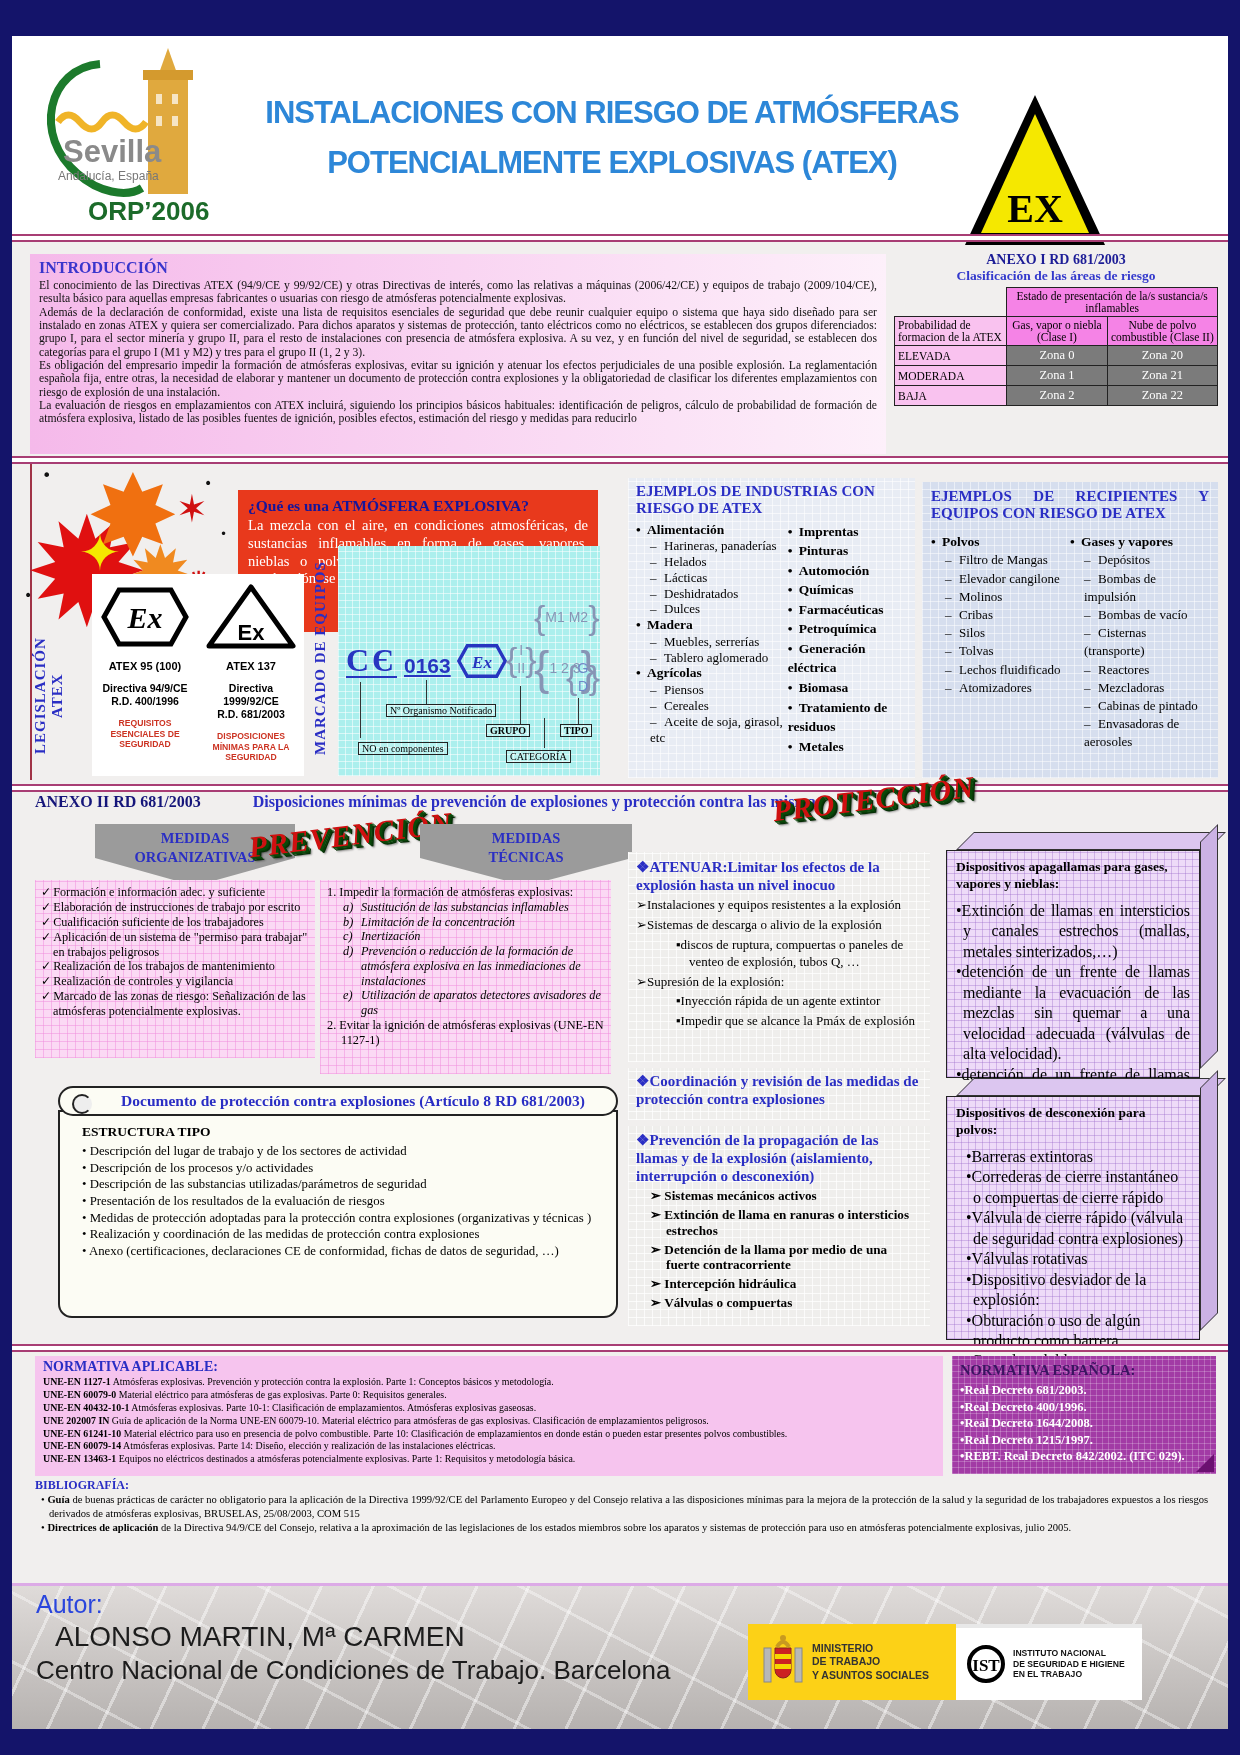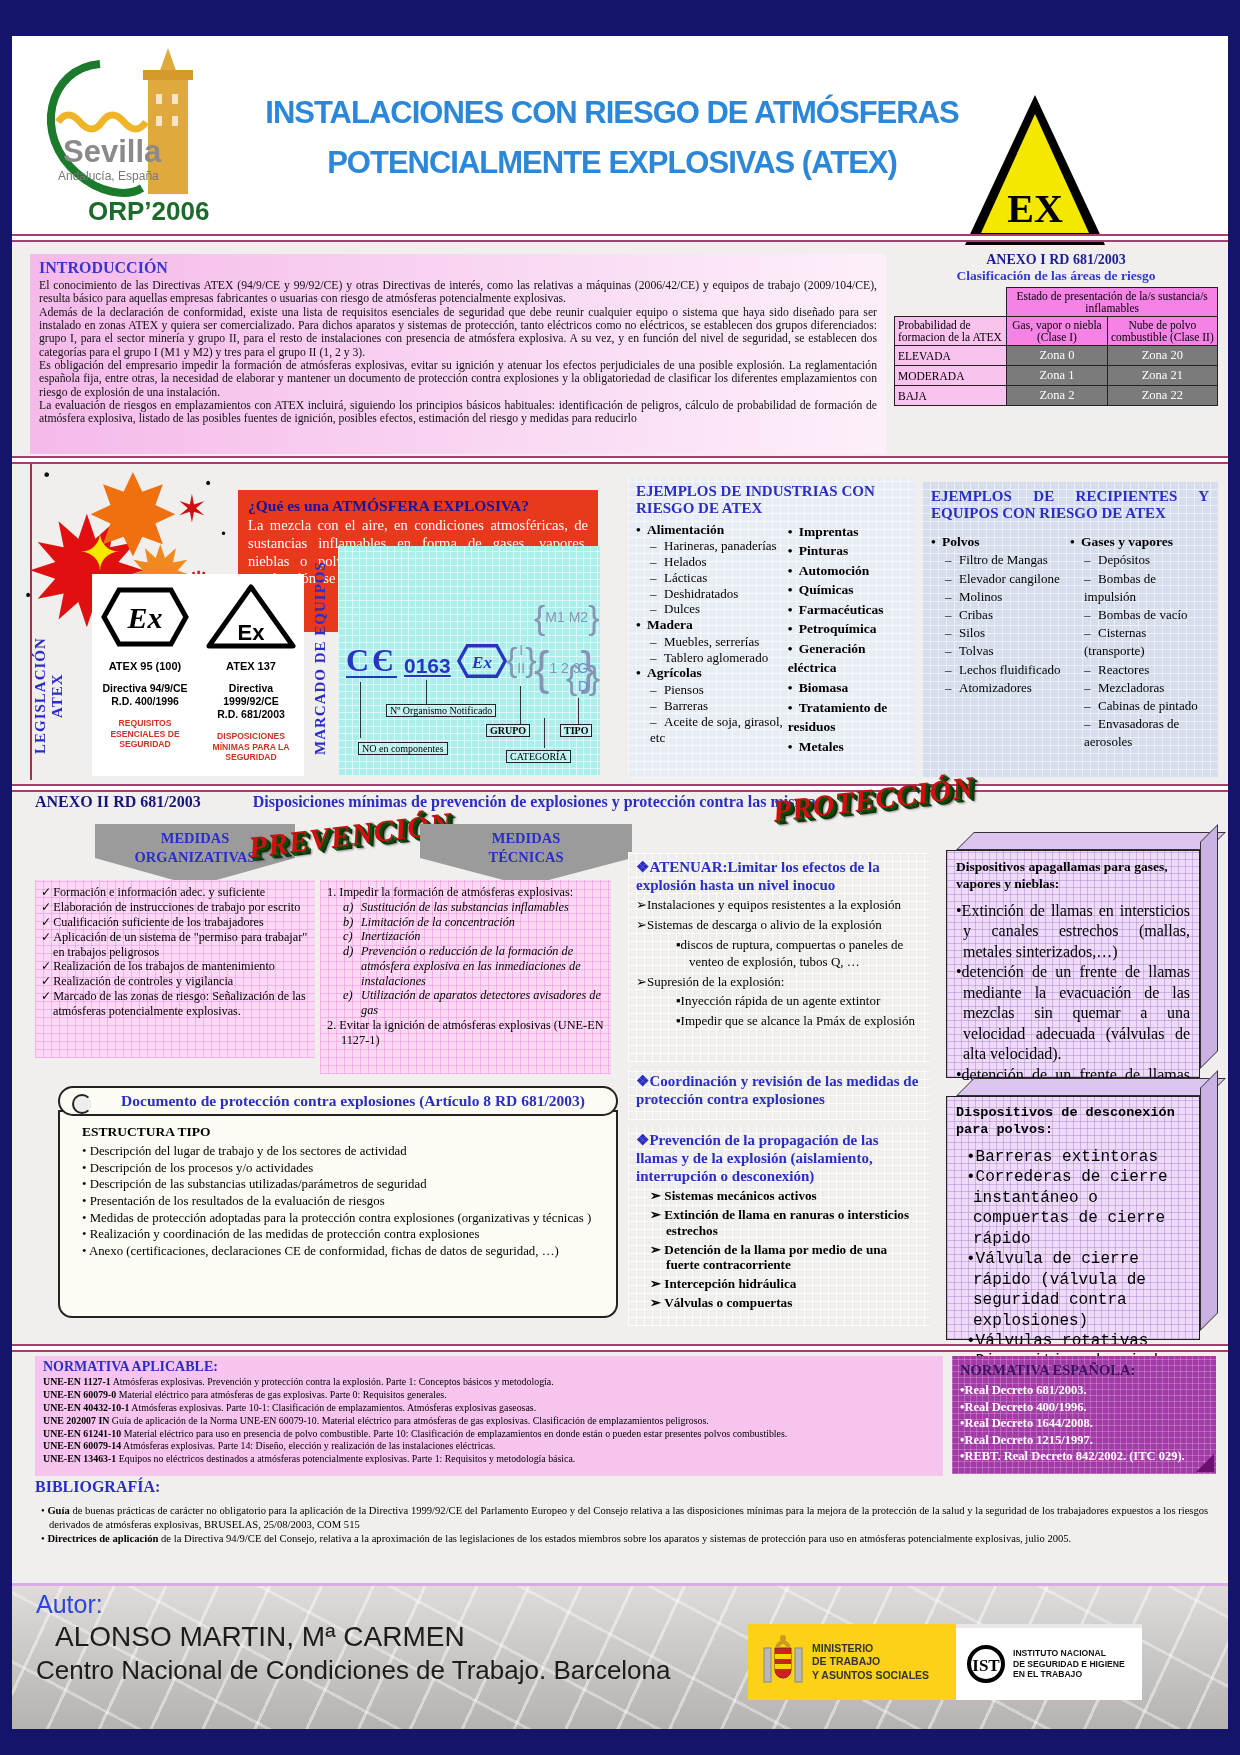--- a/index.html
+++ b/index.html
@@ -145,21 +145,21 @@
   .normesp { position:absolute; left:952px; top:1356px; width:264px; height:118px; padding:6px 8px;
     background-color:#a23ba5;
     background-image:repeating-linear-gradient(0deg, rgba(255,255,255,.22) 0 1px, transparent 1px 6px),
                      repeating-linear-gradient(90deg, rgba(255,255,255,.22) 0 1px, transparent 1px 6px); }
   .normesp h3 { color:#3a1460; font-size:14.5px; margin-bottom:3px; }
   .esp-item { color:#fff; font-weight:bold; font-size:12.5px; line-height:1.32; }
   .normesp .fold { position:absolute; right:2px; bottom:2px; width:0; height:0;
     border-left:18px solid transparent; border-bottom:18px solid #6b1070; }
 
   .biblio { position:absolute; left:35px; top:1478px; width:1186px; }
-  .biblio h3 { color:#2a2ec4; font-size:16px; margin-bottom:8px; }
+  .biblio h3 { color:#2a2ec4; font-size:12px; margin-bottom:0; }
   .bib-item { font-size:10.6px; line-height:1.32; text-indent:-8px; padding-left:14px; }
   .bib-item .lead { font-weight:bold; }
 
   .footer { position:absolute; left:12px; top:1586px; width:1216px; height:143px;
     background:linear-gradient(180deg,#dfdbd9,#b6b2b0);
     background-image:repeating-linear-gradient(115deg, transparent 0 44px, rgba(255,255,255,.45) 44px 47px),
                      repeating-linear-gradient(28deg, transparent 0 58px, rgba(255,255,255,.38) 58px 61px),
                      linear-gradient(180deg,#dfdbd9,#b6b2b0); }
   .autor { position:absolute; left:24px; top:4px; font-family:"Liberation Sans", sans-serif; }
   .autor .lbl { color:#2a46dd; font-size:25px; }
@@ -344,21 +344,21 @@
           <div class="ind-item s"><span class="mk">–</span><span>Harineras, panaderías</span></div>
           <div class="ind-item s"><span class="mk">–</span><span>Helados</span></div>
           <div class="ind-item s"><span class="mk">–</span><span>Lácticas</span></div>
           <div class="ind-item s"><span class="mk">–</span><span>Deshidratados</span></div>
           <div class="ind-item s"><span class="mk">–</span><span>Dulces</span></div>
           <div class="ind-item h"><span class="mk">•</span><span>Madera</span></div>
           <div class="ind-item s"><span class="mk">–</span><span>Muebles, serrerías</span></div>
           <div class="ind-item s"><span class="mk">–</span><span>Tablero aglomerado</span></div>
           <div class="ind-item h"><span class="mk">•</span><span>Agrícolas</span></div>
           <div class="ind-item s"><span class="mk">–</span><span>Piensos</span></div>
-          <div class="ind-item s"><span class="mk">–</span><span>Barreras</span></div>
+          <div class="ind-item s"><span class="mk">–</span><span>Cereales</span></div>
           <div class="ind-item s"><span class="mk">–</span><span>Aceite de soja, girasol, etc</span></div>
         </div>
       <div style="width:44%">
           <div class="ind-item h" style="line-height:1.45"><span class="mk">•</span><span>Imprentas</span></div>
           <div class="ind-item h" style="line-height:1.45"><span class="mk">•</span><span>Pinturas</span></div>
           <div class="ind-item h" style="line-height:1.45"><span class="mk">•</span><span>Automoción</span></div>
           <div class="ind-item h" style="line-height:1.45"><span class="mk">•</span><span>Químicas</span></div>
           <div class="ind-item h" style="line-height:1.45"><span class="mk">•</span><span>Farmacéuticas</span></div>
           <div class="ind-item h" style="line-height:1.45"><span class="mk">•</span><span>Petroquímica</span></div>
           <div class="ind-item h" style="line-height:1.45"><span class="mk">•</span><span>Generación eléctrica</span></div>
@@ -486,21 +486,21 @@
           <div class="d3-item"><span>•</span><span>Extinción de llamas en intersticios y canales estrechos (mallas, metales sinterizados,…)</span></div>
           <div class="d3-item"><span>•</span><span>detención de un frente de llamas mediante la evacuación de las mezclas sin quemar a una velocidad adecuada (válvulas de alta velocidad).</span></div>
           <div class="d3-item"><span>•</span><span>detención de un frente de llamas mediante intercepción líquida (mallas o cierres hidráulicos).</span></div>
         </div>
     </div>
   </div>
 
   <div class="box3d" style="left:946px; top:1078px; width:272px; height:262px;">
     <div class="topf" style="width:252px;"></div>
     <div class="rightf" style="height:243px;"></div>
-    <div class="front" style="width:254px; height:244px;font-family:Liberation Mono, monospace;">
+    <div class="front" style="width:254px; height:244px;">
       <h4>Dispositivos de desconexión para polvos:</h4>
       <div style="padding-left:10px">
           <div class="d3-item" style="text-align:left"><span>•</span><span>Barreras extintoras</span></div>
           <div class="d3-item" style="text-align:left"><span>•</span><span>Correderas de cierre instantáneo o compuertas de cierre rápido</span></div>
           <div class="d3-item" style="text-align:left"><span>•</span><span>Válvula de cierre rápido (válvula de seguridad contra explosiones)</span></div>
           <div class="d3-item" style="text-align:left"><span>•</span><span>Válvulas rotativas</span></div>
           <div class="d3-item" style="text-align:left"><span>•</span><span>Dispositivo desviador de la explosión:</span></div>
           <div class="d3-item" style="text-align:left"><span>•</span><span>Obturación o uso de algún producto como barrera</span></div>
           <div class="d3-item" style="text-align:left"><span>•</span><span>Corredera doble</span></div>
         </div>

